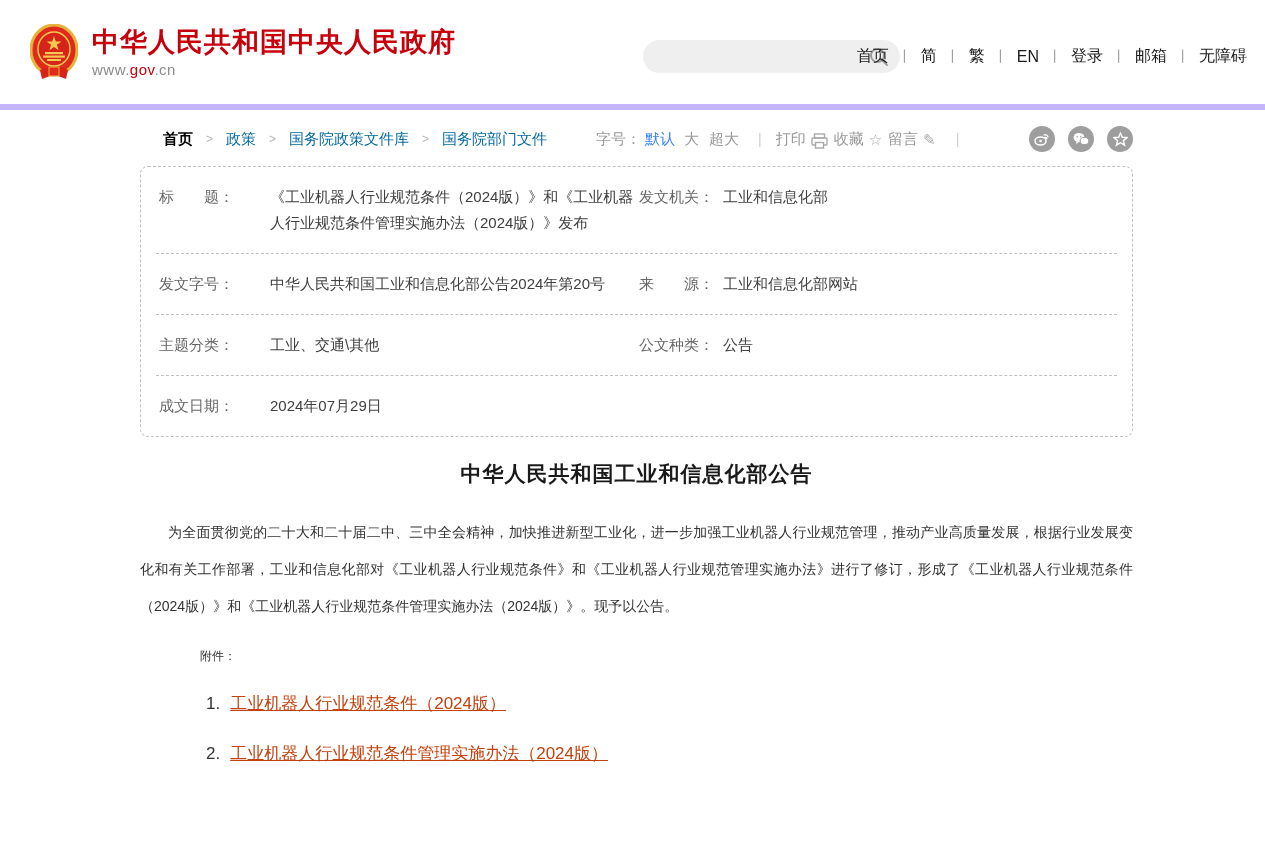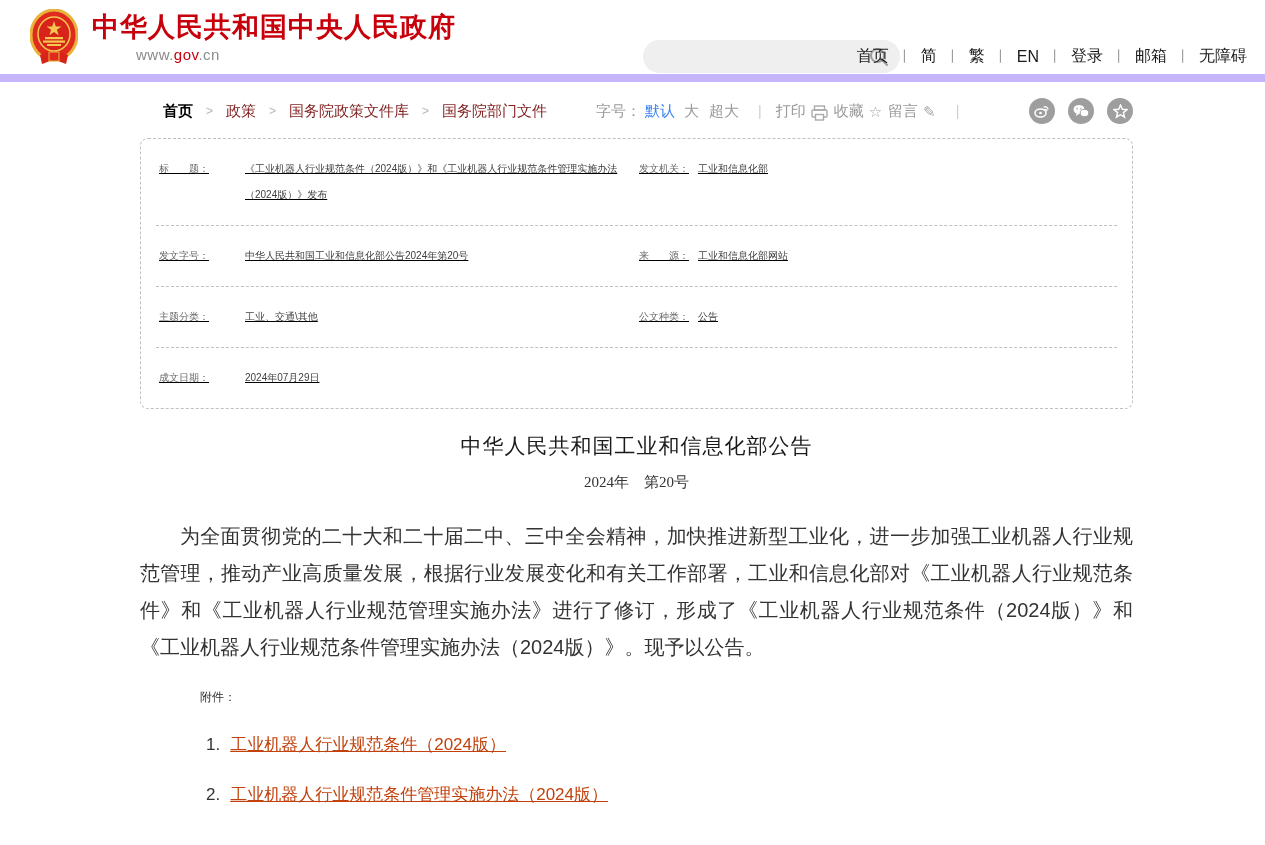--- a/index.html
+++ b/index.html
@@ -1,70 +1,70 @@
 <!DOCTYPE html>
 <html><head>
 <meta charset="utf-8">
 <style>
   * { margin:0; padding:0; box-sizing:border-box; }
   html,body { width:1265px; height:845px; background:#fff; overflow:hidden;
     font-family:"Liberation Sans","DejaVu Sans",sans-serif; }
 
   
-  .header { height:82px; border-bottom:8px solid #c4b5fd; display:flex; align-items:center; position:relative; background:#fff; }
+  .header { height:110px; border-bottom:6px solid #c4b5fd; display:flex; align-items:center; position:relative; background:#fff; }
   .brand { display:flex; align-items:center; margin-left:30px; cursor:pointer; }
   .emblem { width:48px; height:56px; margin-right:14px; }
   .brand-text .site-title { color:#c7000b; font-size:27px; font-weight:bold; letter-spacing:1px; line-height:30px; }
-  .brand-text .site-url { font-size:15px; margin-top:4px; color:#8b8b8b; letter-spacing:.5px;margin-left:44px; }
+  .brand-text .site-url { font-size:15px; margin-top:4px; color:#8b8b8b; letter-spacing:.5px; }
   .brand-text .site-url .red { color:#c7000b; }
   .search-box { position:absolute; left:643px; top:40px; width:257px; height:33px;
     background:#efefef; border-radius:17px; display:flex; align-items:center; }
   .search-box input { flex:1; border:none; background:transparent; outline:none; height:100%;
     padding:0 8px 0 18px; font-size:14px; color:#333; }
   .search-icon { width:30px; height:30px; margin-right:6px; cursor:pointer; display:flex; align-items:center; justify-content:center; }
   .top-nav { position:absolute; right:18px; top:46px; display:flex; align-items:center; font-size:16px; color:#1a1a1a; }
   .top-nav a { color:#1a1a1a; text-decoration:none; cursor:pointer; white-space:nowrap; }
   .top-nav .sep { color:#999; margin:0 9px; font-size:14px; }
 
   
   .toolbar { width:993px; margin:16px auto 0 140px; display:flex; align-items:center; height:26px; position:relative; }
   .breadcrumb { display:flex; align-items:center; font-size:15px; margin-left:23px; }
-  .breadcrumb a { color:#7f1d1d; text-decoration:none; cursor:pointer; }
+  .breadcrumb a { color:#0369a1; text-decoration:none; cursor:pointer; }
   .breadcrumb a.first { font-weight:bold; color:#000; }
   .breadcrumb .chev { color:#b5b5b5; margin:0 13px; font-size:12px; }
   .font-tools { display:flex; align-items:center; font-size:15px; color:#999; position:absolute; left:456px; white-space:nowrap; }
   .font-tools .fs-label { color:#999; }
   .font-tools .fs-default { color:#3b82f6; font-weight:normal; margin:0 4px; cursor:pointer; }
   .font-tools .fs-opt { color:#999; margin:0 5px; cursor:pointer; }
   .vbar { color:#ccc; margin:0 14px; font-size:14px; }
   .act { display:flex; align-items:flex-end; color:#999; font-size:15px; margin-right:6px; cursor:pointer; }
   .act .glyph { margin-left:5px; color:#aaa; font-size:15px; }
   .act svg { margin-left:5px; }
   .social { display:flex; align-items:center; position:absolute; right:0; }
   .social .circle { width:26px; height:26px; border-radius:50%; background:#9e9e9e; margin-left:13px;
     display:flex; align-items:center; justify-content:center; cursor:pointer; }
 
   
   .meta-box { width:993px; margin:14px 0 0 140px; border:1px dashed #c0c0c0; border-radius:8px; padding:0 15px; }
   .meta-row { display:flex; border-bottom:1px dashed #c0c0c0; padding:17px 0; }
   .meta-row:last-child { border-bottom:none; }
-  .cell { display:flex; font-size:10px; line-height:26px;text-decoration:underline; }
+  .cell { display:flex; font-size:15px; line-height:26px; }
   .cell-l { width:483px; padding-left:3px; }
   .cell-r { flex:1; padding-left:0; }
   .m-label { color:#666; white-space:pre; flex-shrink:0; }
   .m-value { color:#404040; margin-left:9px; }
   .cell-l .m-value { max-width:392px;margin-left:36px; }
 
   
   .article { width:993px; margin:0 0 0 140px; color:#333; }
-  .art-title { text-align:center; font-size:21px; font-weight:normal; color:#1a1a1a; margin-top:23px;
+  .art-title { text-align:center; font-size:21px; font-weight:bold; color:#1a1a1a; margin-top:23px;
     font-family:"Liberation Serif","DejaVu Serif",serif; letter-spacing:1px; }
   .art-subtitle { text-align:center; font-size:15px; color:#333; margin-top:13px;
     font-family:"Liberation Serif","DejaVu Serif",serif; }
-  .art-body { margin-top:26px; font-size:20px; line-height:37px; text-align:justify; color:#333; }
+  .art-body { margin-top:26px; font-size:14px; line-height:37px; text-align:justify; color:#333; }
   .art-body .para { text-indent:2em; }
   .attach-label { margin:23px 0 0 60px; font-size:12px; color:#333; }
   .attach-item { margin:27px 0 0 66px; font-size:17px; display:flex; align-items:baseline; }
   .attach-item .num { color:#333; margin-right:10px; }
   .attach-item a { color:#c2410c; text-decoration:underline; cursor:pointer; }
 </style>
 </head>
 <body>
 
 <div class="header">
@@ -211,21 +211,20 @@
     <div class="cell cell-l">
       <span class="m-label">成文日期：</span>
       <span class="m-value">2024年07月29日</span>
     </div>
     <div class="cell cell-r"></div>
   </div>
 </div>
 
 <div class="article">
   <div class="art-title">中华人民共和国工业和信息化部公告</div>
-  <div class="art-subtitle">2024年　第20号</div>
 
   <div class="art-body">
     <p class="para">为全面贯彻党的二十大和二十届二中、三中全会精神，加快推进新型工业化，进一步加强工业机器人行业规范管理，推动产业高质量发展，根据行业发展变化和有关工作部署，工业和信息化部对《工业机器人行业规范条件》和《工业机器人行业规范管理实施办法》进行了修订，形成了《工业机器人行业规范条件（2024版）》和《工业机器人行业规范条件管理实施办法（2024版）》。现予以公告。</p>
   </div>
 
   <div class="attach-label">附件：</div>
 
   <div class="attach-item">
     <span class="num">1.</span>
     <a>工业机器人行业规范条件（2024版）</a>

